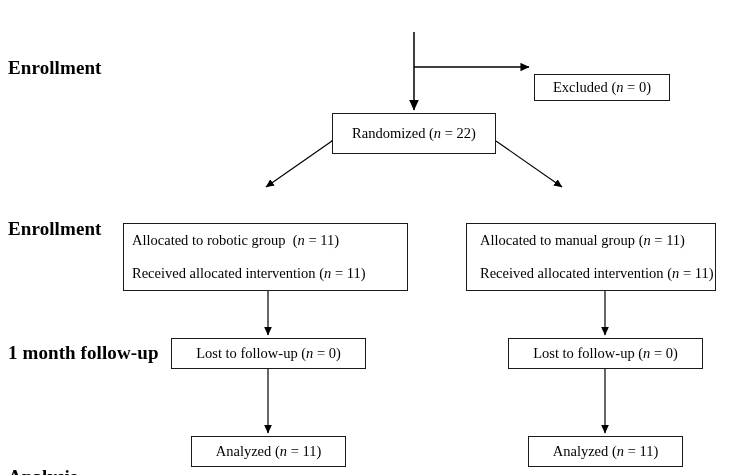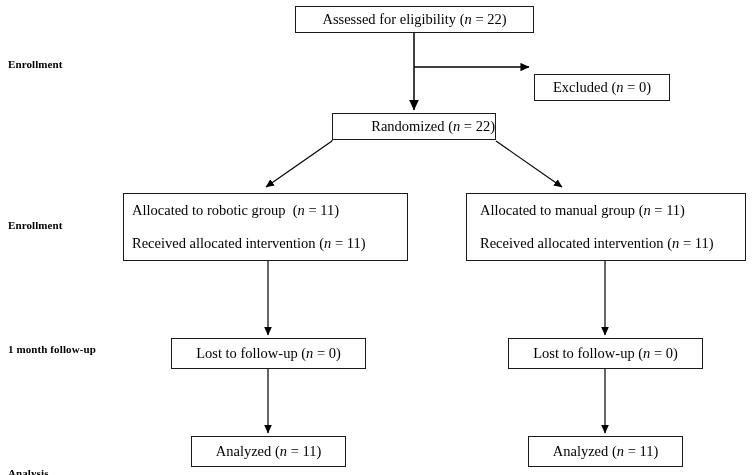--- a/index.html
+++ b/index.html
@@ -25,21 +25,21 @@
     left: 0;
     top: 0;
     width: 755px;
     height: 475px;
     pointer-events: none;
   }
   .stage-label {
     position: absolute;
     font-family: "Liberation Serif", "DejaVu Serif", serif;
     font-weight: bold;
-    font-size: 11px;
+    font-size: 19px;
     line-height: 1.1;
     white-space: nowrap;
     color: #000000;
     letter-spacing: 0.1px;
   }
   .node-box {
     position: absolute;
     box-sizing: border-box;
     border: 1.2px solid #1a1a1a;
     background: #ffffff;
@@ -52,20 +52,21 @@
   }
   .node-box.center {
     align-items: center;
     text-align: center;
   }
   .node-box.left-align {
     align-items: flex-start;
     text-align: left;
     padding-left: 8px;
     padding-right: 6px;
+    margin-top: 30px;
   }
   .node-line {
     white-space: pre;
     display: block;
   }
   .node-box.two-line .node-line:first-child {
     margin-bottom: 16px;
   }
   i.ital {
     font-style: italic;
@@ -102,38 +103,35 @@
   </svg>
 
   <div class="stage-label" style="left:8px; top:58px;">Enrollment</div>
 
   <div class="stage-label" style="left:8px; top:219px;">Enrollment</div>
 
   <div class="stage-label" style="left:8px; top:343px;">1 month follow-up</div>
 
   <div class="stage-label" style="left:8px; top:441px;margin-top:26px;">Analysis</div>
 
-  <div class="node-box center" style="left:295px; top:6px; width:239px; height:27px;">
-    <span class="node-line">Assessed for eligibility (<i class="ital">n</i> = 22)</span>
-  </div>
 
   <div class="node-box center" style="left:534px; top:54px; width:136px; height:27px;margin-top:20px;">
     <span class="node-line">Excluded (<i class="ital">n</i> = 0)</span>
   </div>
 
-  <div class="node-box center" style="left:332px; top:113px; width:164px; height:27px;align-items:flex-end;">
+  <div class="node-box center" style="left:332px; top:113px; width:164px; height:41px;">
     <span class="node-line">Randomized (<i class="ital">n</i> = 22)</span>
   </div>
 
   <div class="node-box left-align two-line" style="left:123px; top:193px; width:285px; height:68px;">
     <span class="node-line">Allocated to robotic group  (<i class="ital">n</i> = 11)</span>
     <span class="node-line">Received allocated intervention (<i class="ital">n</i> = 11)</span>
   </div>
 
-  <div class="node-box left-align two-line" style="left:466px; top:193px; width:280px; height:68px;padding-left:13px;">
+  <div class="node-box left-align two-line" style="left:466px; top:193px; width:250px; height:68px;padding-left:13px;">
     <span class="node-line">Allocated to manual group (<i class="ital">n</i> = 11)</span>
     <span class="node-line">Received allocated intervention (<i class="ital">n</i> = 11)</span>
   </div>
 
   <div class="node-box center" style="left:171px; top:338px; width:195px; height:31px;">
     <span class="node-line">Lost to follow-up (<i class="ital">n</i> = 0)</span>
   </div>
 
   <div class="node-box center" style="left:508px; top:338px; width:195px; height:31px;">
     <span class="node-line">Lost to follow-up (<i class="ital">n</i> = 0)</span>

